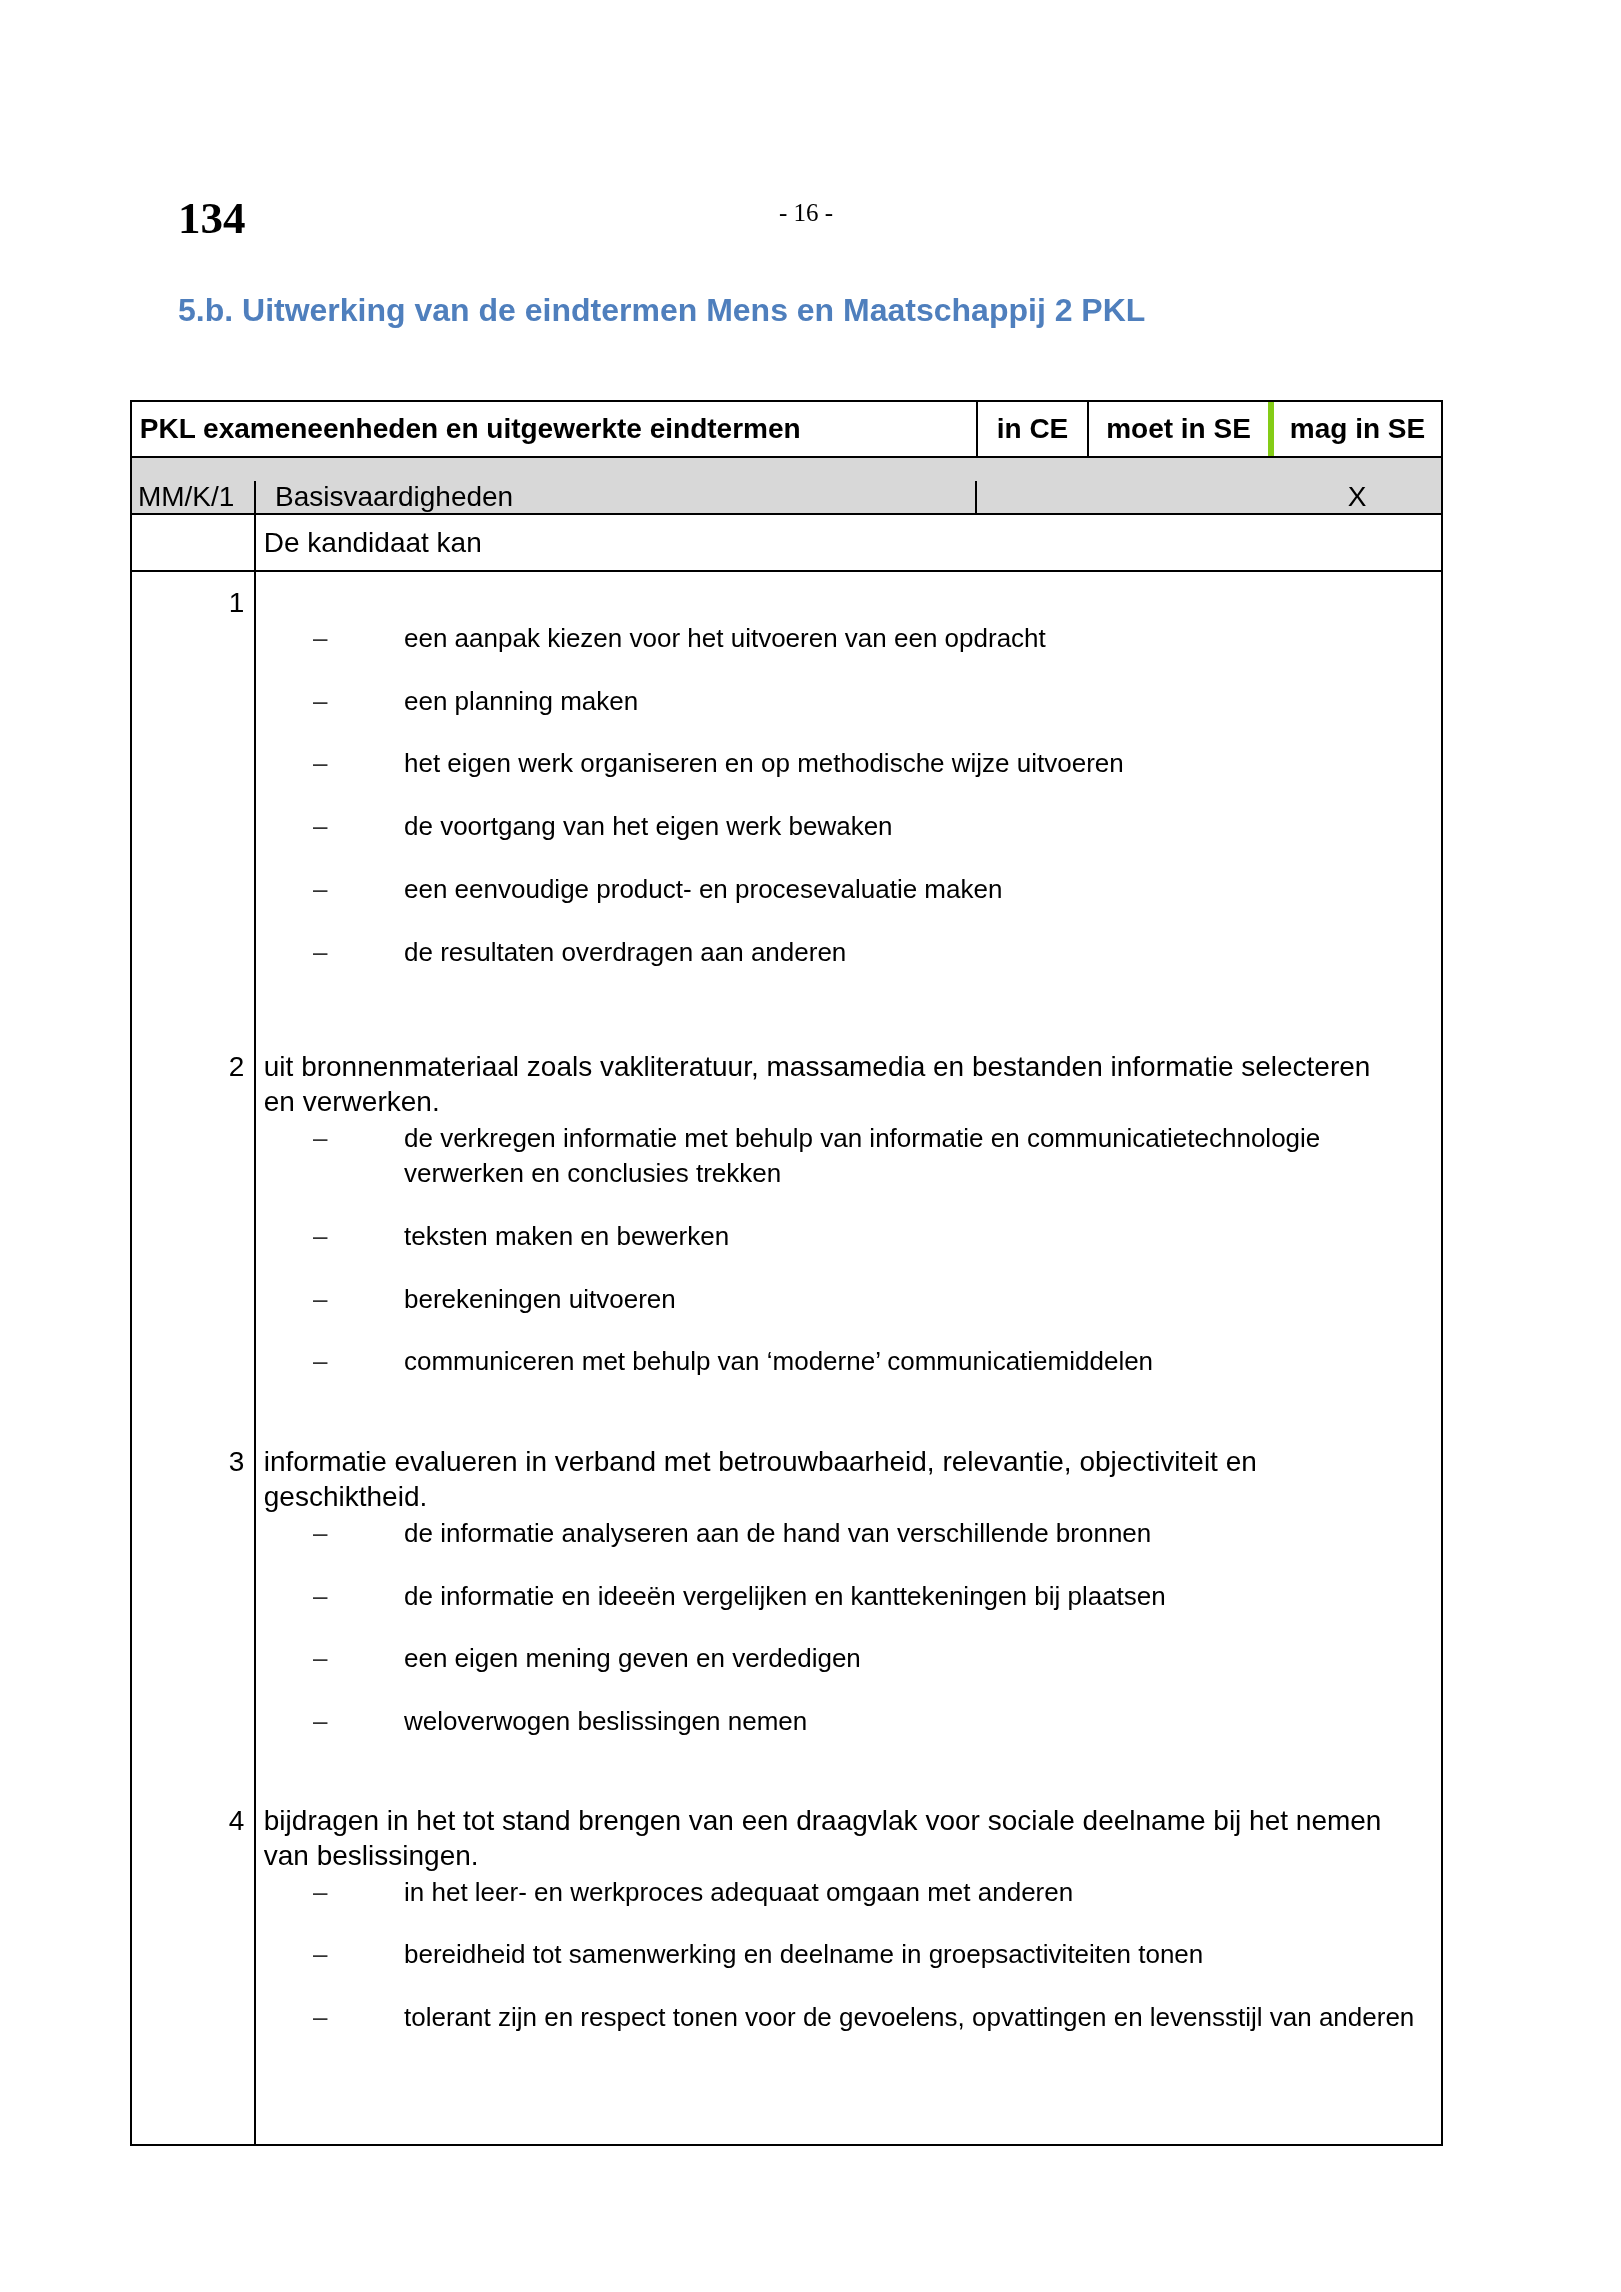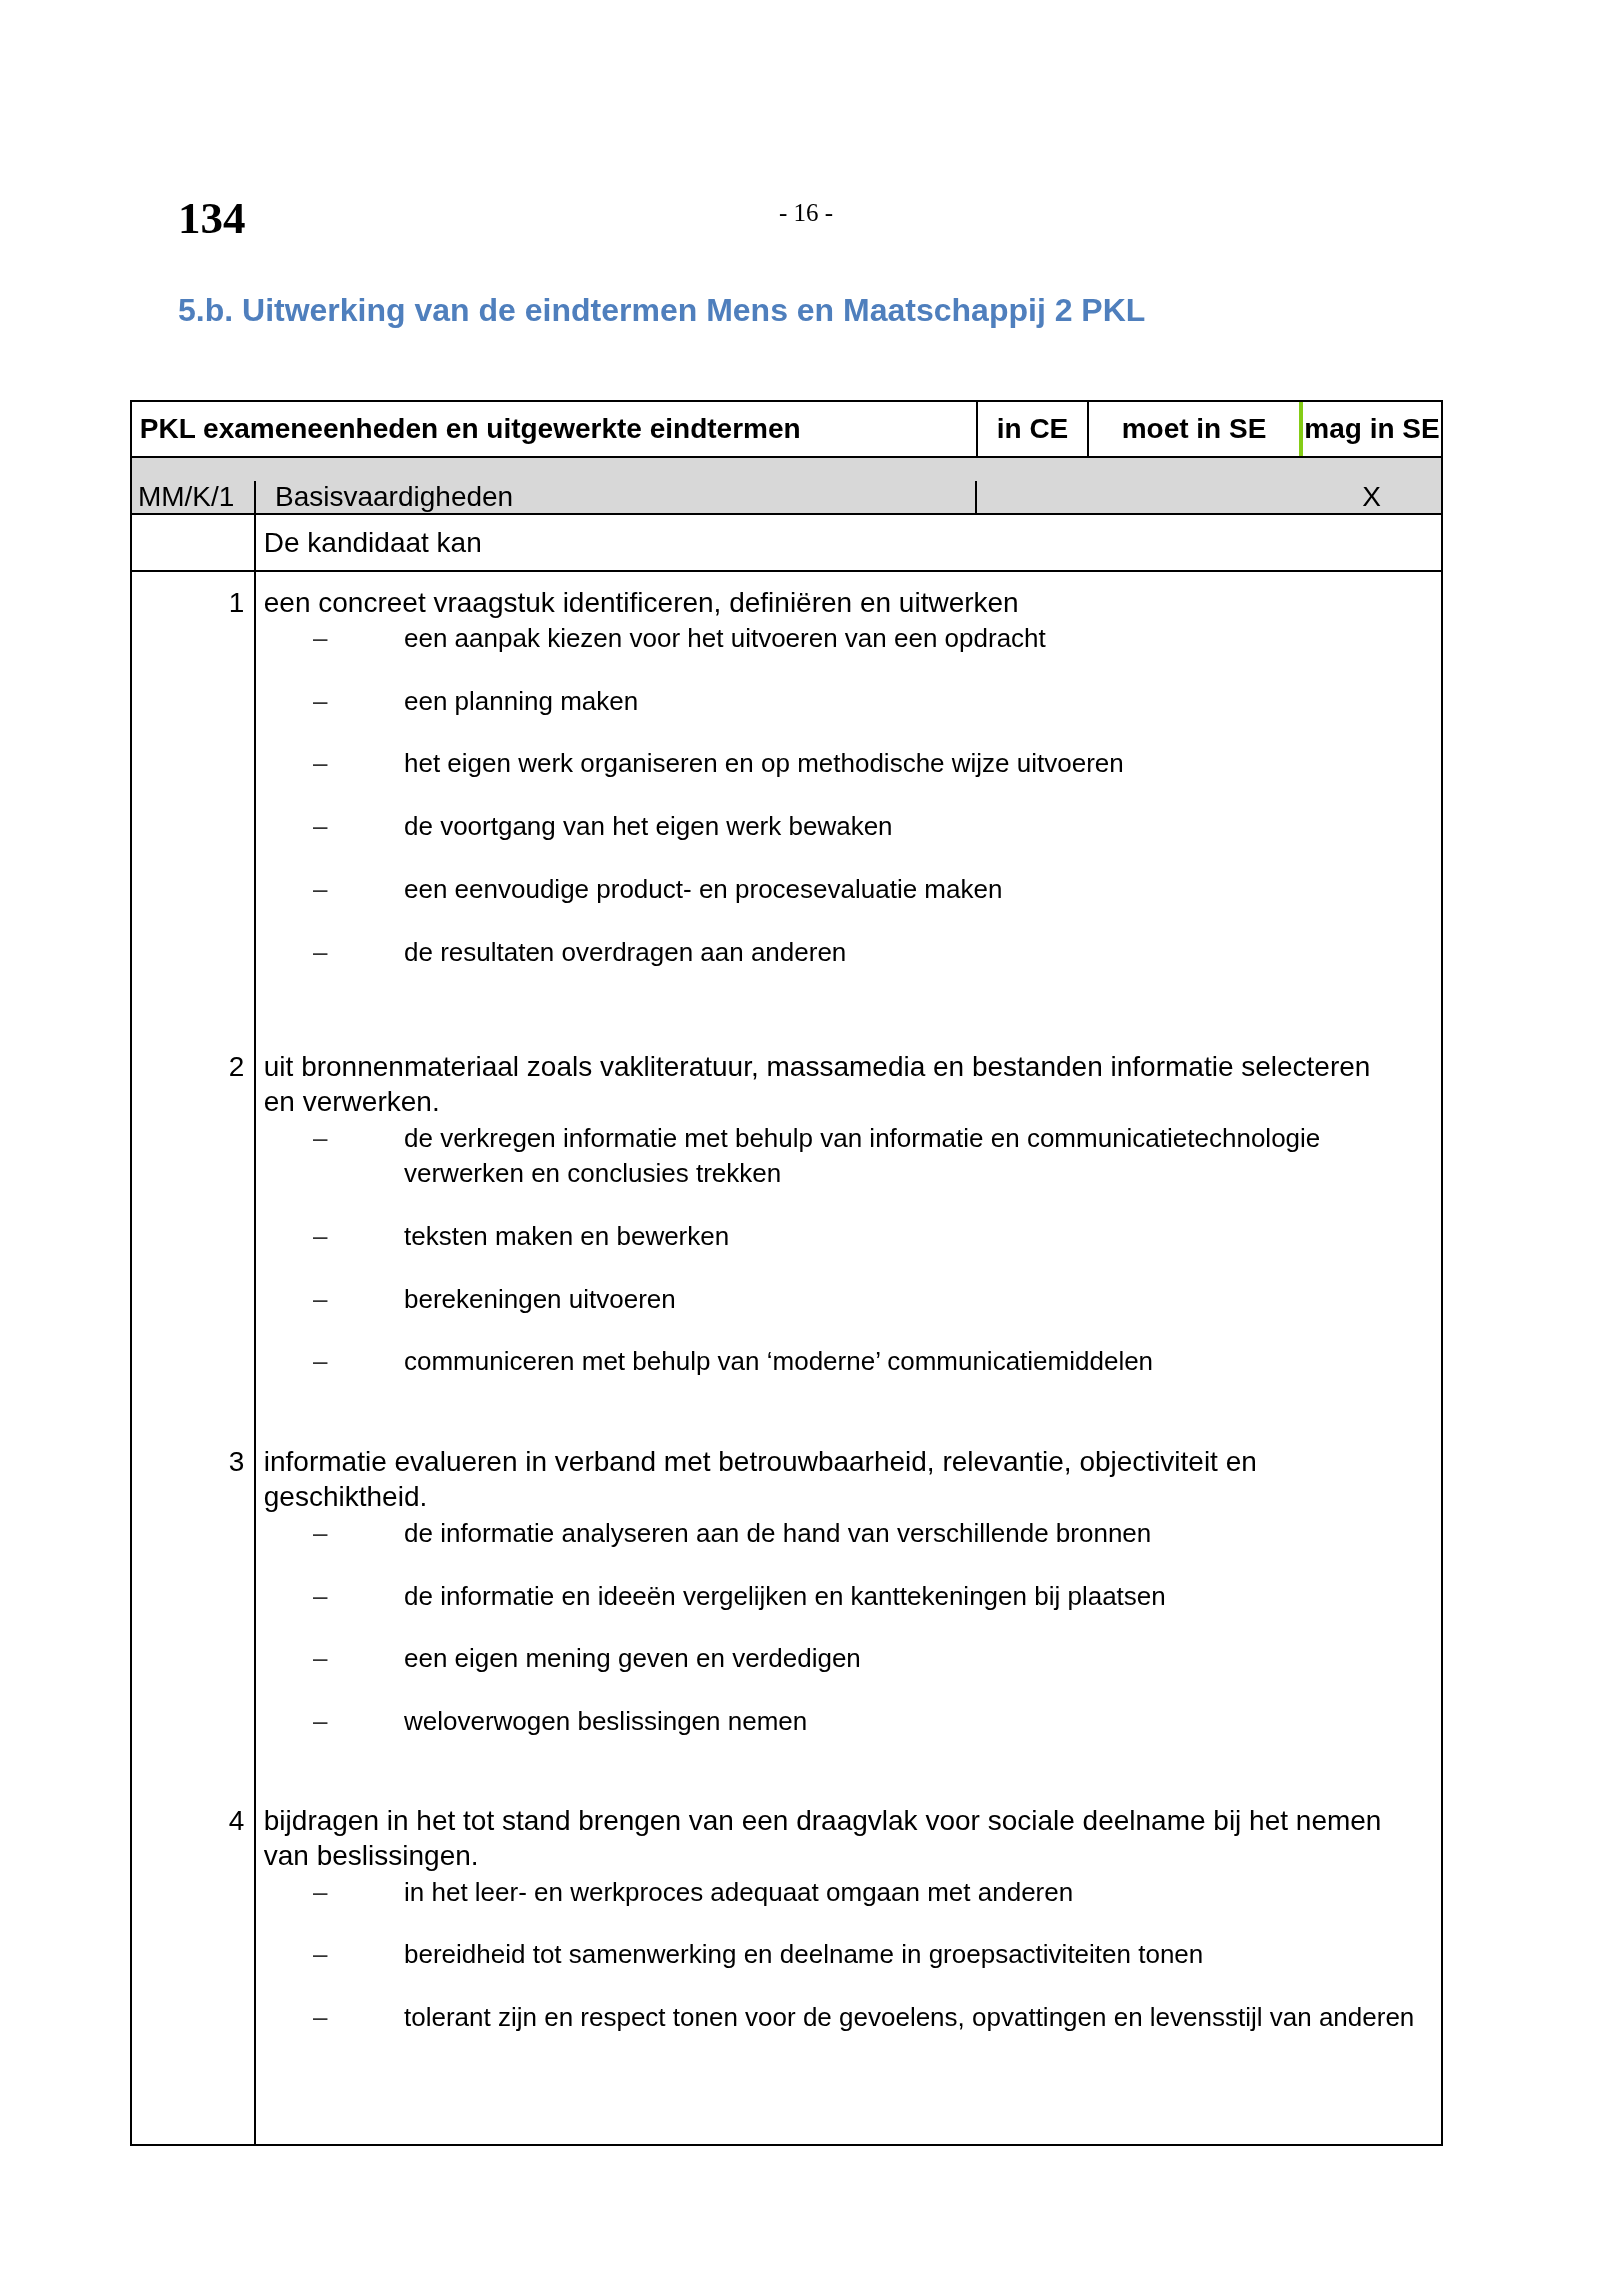--- a/index.html
+++ b/index.html
@@ -10,21 +10,21 @@
     .tbl { position:absolute; left:130px; top:400px; width:1313px; border:2px solid #000; box-sizing:border-box; }
     .row { display:flex; border-bottom:2px solid #000; box-sizing:border-box; }
     .row.head { height:56px; }
     .row.gray { height:57px; background:#d8d8d8;align-items:flex-end; }
     .row.cand { height:57px; }
     .cell { box-sizing:border-box; display:flex; align-items:center; font-size:28px; }
     .c-main { width:846px; padding-left:7.8px; border-right:2px solid #000; }
     .c-code { width:124px; padding-left:5.9px; border-right:2px solid #000; }
     .c-desc { width:721px; padding-left:19px; border-right:2px solid #000; }
     .c-ce { width:111px; justify-content:center; border-right:2px solid #000; }
-    .c-moet { width:214px; justify-content:center; border-right:4px solid #84cc16; }
+    .c-moet { width:185px; justify-content:center; border-right:6px solid #84cc16; }
     .c-mag { flex:1; justify-content:center; }
     .head .cell { font-weight:bold; }
     .c-cand-code { width:124px; border-right:2px solid #000; }
     .c-cand-text { flex:1; padding-left:7.8px; }
     .body { display:flex; height:1572px; }
     .body-code { width:124px; border-right:2px solid #000; position:relative; box-sizing:border-box; }
     .body-text { flex:1; position:relative; }
     .num { position:absolute; right:9.8px; font-size:28px; line-height:35px; }
     .item-head { position:absolute; left:7.8px; font-size:28px; line-height:35px; width:1127px; }
     .bullet { position:absolute; left:57px; font-size:26px; line-height:35px; width:1127px; display:flex; }
@@ -58,21 +58,20 @@
   </div>
   <div class="body">
     <div class="body-code">
       <div class="num" style="top:12.7px">1</div>
       <div class="num" style="top:477px">2</div>
       <div class="num" style="top:872px">3</div>
       <div class="num" style="top:1231px">4</div>
     </div>
     <div class="body-text">
 
-      <div class="item-head" style="top:12.7px">een concreet vraagstuk identificeren, definiëren en uitwerken</div>
       <div class="bullet" style="top:49px">
           <span class="dash">–</span>
           <span class="btxt">een aanpak kiezen voor het uitvoeren van een opdracht</span>
         </div>
       <div class="bullet" style="top:112px">
           <span class="dash">–</span>
           <span class="btxt">een planning maken</span>
         </div>
       <div class="bullet" style="top:174px">
           <span class="dash">–</span>

